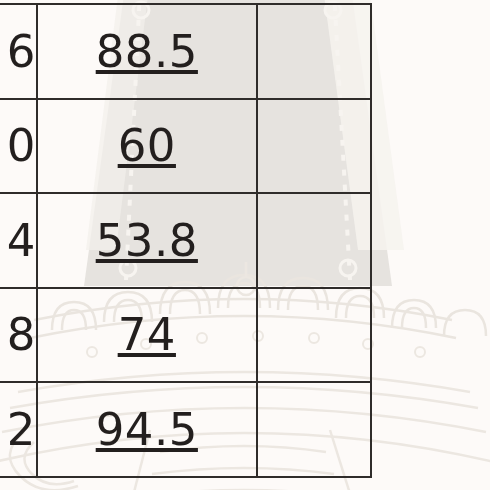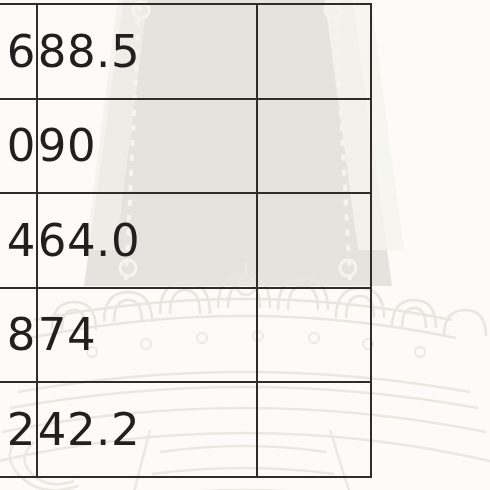--- a/index.html
+++ b/index.html
@@ -61,21 +61,22 @@
     letter-spacing: 0.5px;
   }
   .col-a {
     width: 228px;
     text-align: right;
     padding-right: 12px;
     box-sizing: border-box;
   }
   .col-b {
     width: 288px;
-    text-align: left;
+    text-align: center;
+    text-decoration: underline;
   }
   .col-c {
     width: 180px;
   }
   .cell-text {
     display: block;
     line-height: 1;
   }
 
   
@@ -181,33 +182,33 @@
         <td class="col-c">
           <span class="cell-text"></span>
         </td>
       </tr>
 
       <tr>
         <td class="col-a">
           <span class="cell-text">0</span>
         </td>
         <td class="col-b">
-          <span class="cell-text">90</span>
+          <span class="cell-text">60</span>
         </td>
         <td class="col-c">
           <span class="cell-text"></span>
         </td>
       </tr>
 
       <tr>
         <td class="col-a">
           <span class="cell-text">4</span>
         </td>
         <td class="col-b">
-          <span class="cell-text">64.0</span>
+          <span class="cell-text">53.8</span>
         </td>
         <td class="col-c">
           <span class="cell-text"></span>
         </td>
       </tr>
 
       <tr>
         <td class="col-a">
           <span class="cell-text">8</span>
         </td>
@@ -217,21 +218,21 @@
         <td class="col-c">
           <span class="cell-text"></span>
         </td>
       </tr>
 
       <tr>
         <td class="col-a">
           <span class="cell-text">2</span>
         </td>
         <td class="col-b">
-          <span class="cell-text">42.2</span>
+          <span class="cell-text">94.5</span>
         </td>
         <td class="col-c">
           <span class="cell-text"></span>
         </td>
       </tr>
 
     </tbody>
   </table>
 
 </div>

